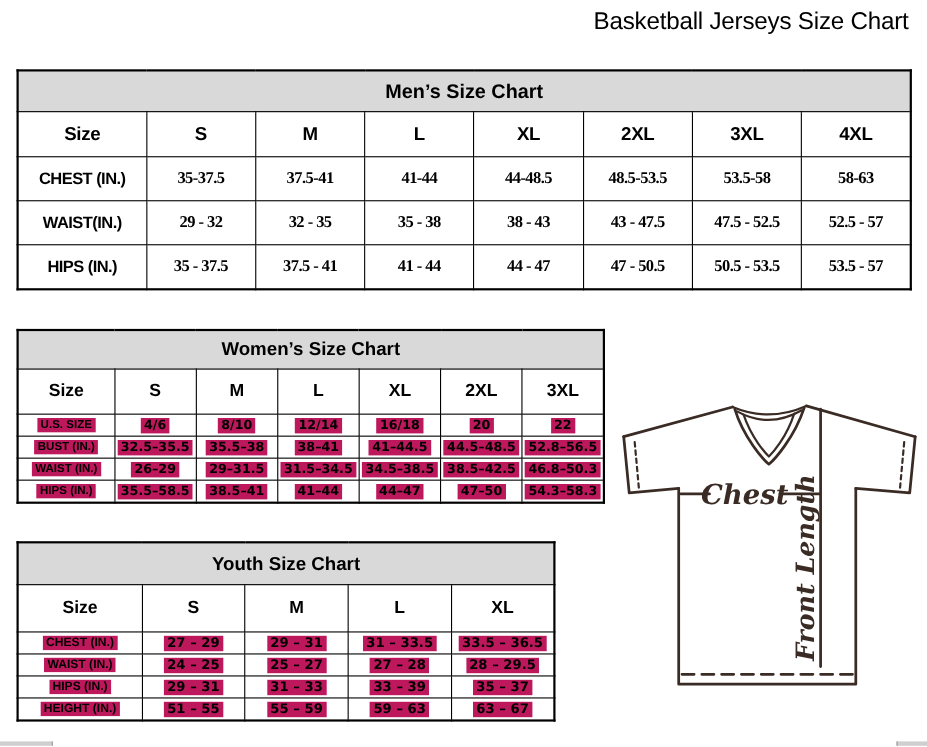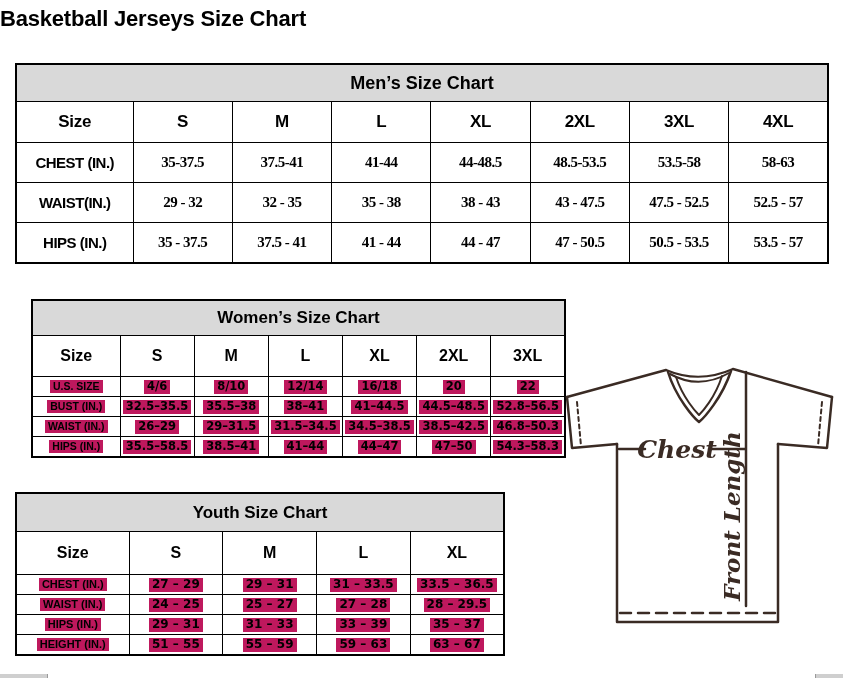--- a/index.html
+++ b/index.html
@@ -1,32 +1,32 @@
 <!DOCTYPE html>
 <html><head>
 <meta charset="utf-8">
 <style>
   html,body{margin:0;padding:0;}
   body{width:843px;height:679px;background:#ffffff;position:relative;overflow:hidden;
        font-family:"Liberation Sans",sans-serif;color:#000;}
-  .page-title{position:absolute;top:6px;left:0;width:812px;text-align:left;
-       font-size:22px;font-weight:bold;letter-spacing:-0.2px;}
+  .page-title{position:absolute;top:6px;left:0;width:812px;text-align:right;
+       font-size:22px;font-weight:normal;letter-spacing:-0.2px;padding-left:14px;}
   table{border-collapse:collapse;table-layout:fixed;position:absolute;background:#fff;}
   .tbl{border:2.5px solid #000;}
   .tbl th,.tbl td{border:1.5px solid #000;text-align:center;vertical-align:middle;padding:0;}
   .tbl .band th{background:#d9d9d9;font-weight:bold;}
   
   .mens{left:15px;top:63px;width:814px;}
   .mens col.c0{width:117px;}
   .mens .band th{height:36px;font-size:18px;}
   .mens .sizes th{height:40px;font-size:17px;letter-spacing:-0.3px;}
   .mens tr.data th{height:39px;font-size:15px;font-weight:bold;letter-spacing:-0.5px;}
   .mens tr.data td{height:39px;font-size:15px;font-weight:bold;letter-spacing:-0.5px;font-family:Liberation Serif, serif;}
   
-  .womens{left:15px;top:299px;width:535px;margin-left:16px;}
+  .womens{left:15px;top:299px;width:535px;}
   .womens col.c0{width:88px;}
   .womens .band th{height:34px;font-size:17px;}
   .womens .sizes th{height:40px;font-size:16px;}
   .womens tr.data th{height:19px;font-size:10.5px;font-weight:bold;}
   .womens tr.data td{height:19px;font-size:11.5px;font-weight:bold;font-family:"DejaVu Sans",sans-serif;}
   
   .youth{left:15px;top:492px;width:490px;border-radius:12px;}
   .youth col.c0{width:113px;}
   .youth .band th{height:37px;font-size:17px;}
   .youth .sizes th{height:42px;font-size:16px;}

